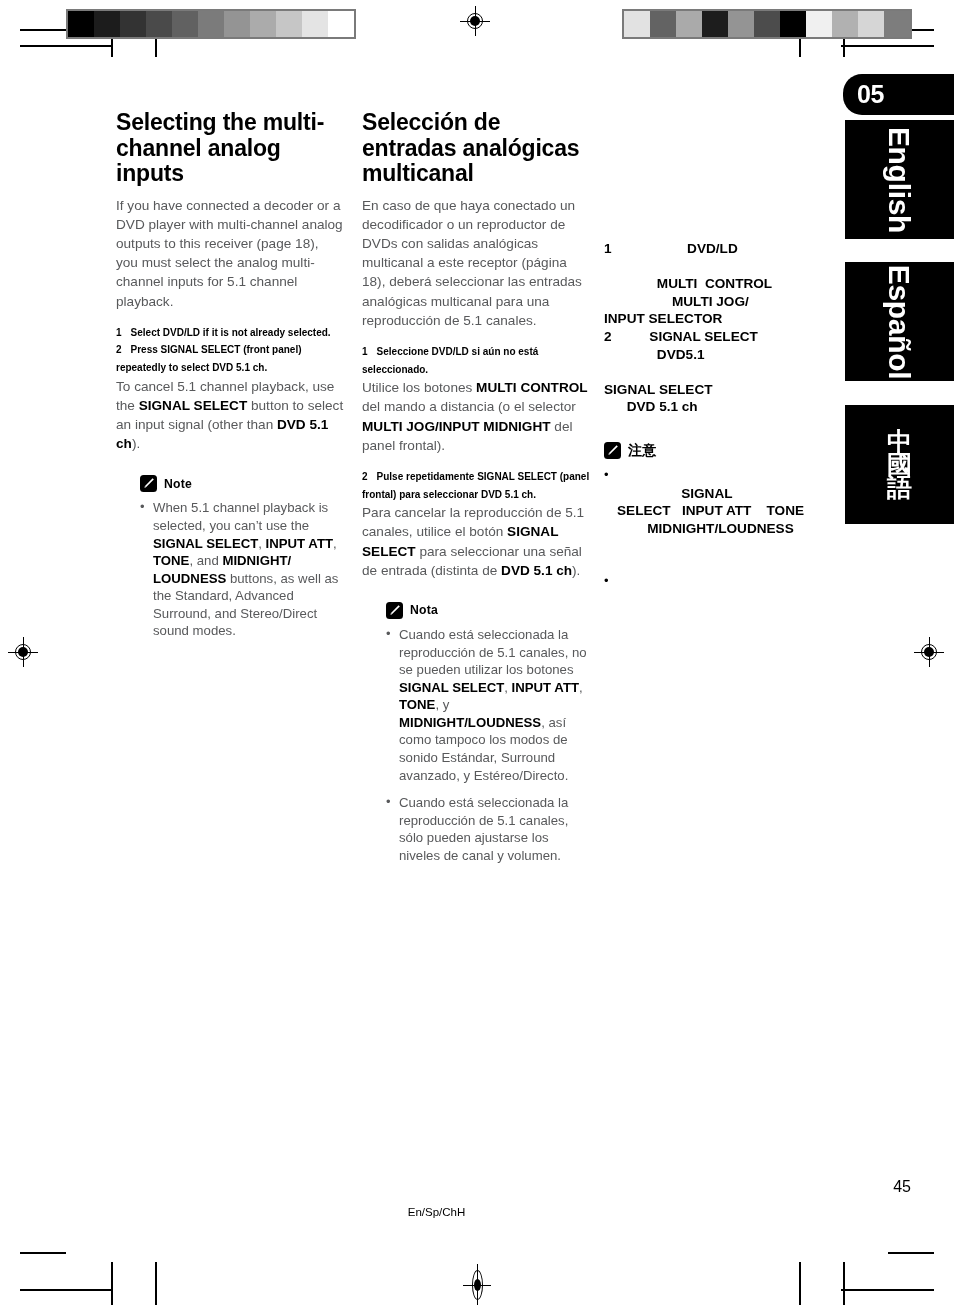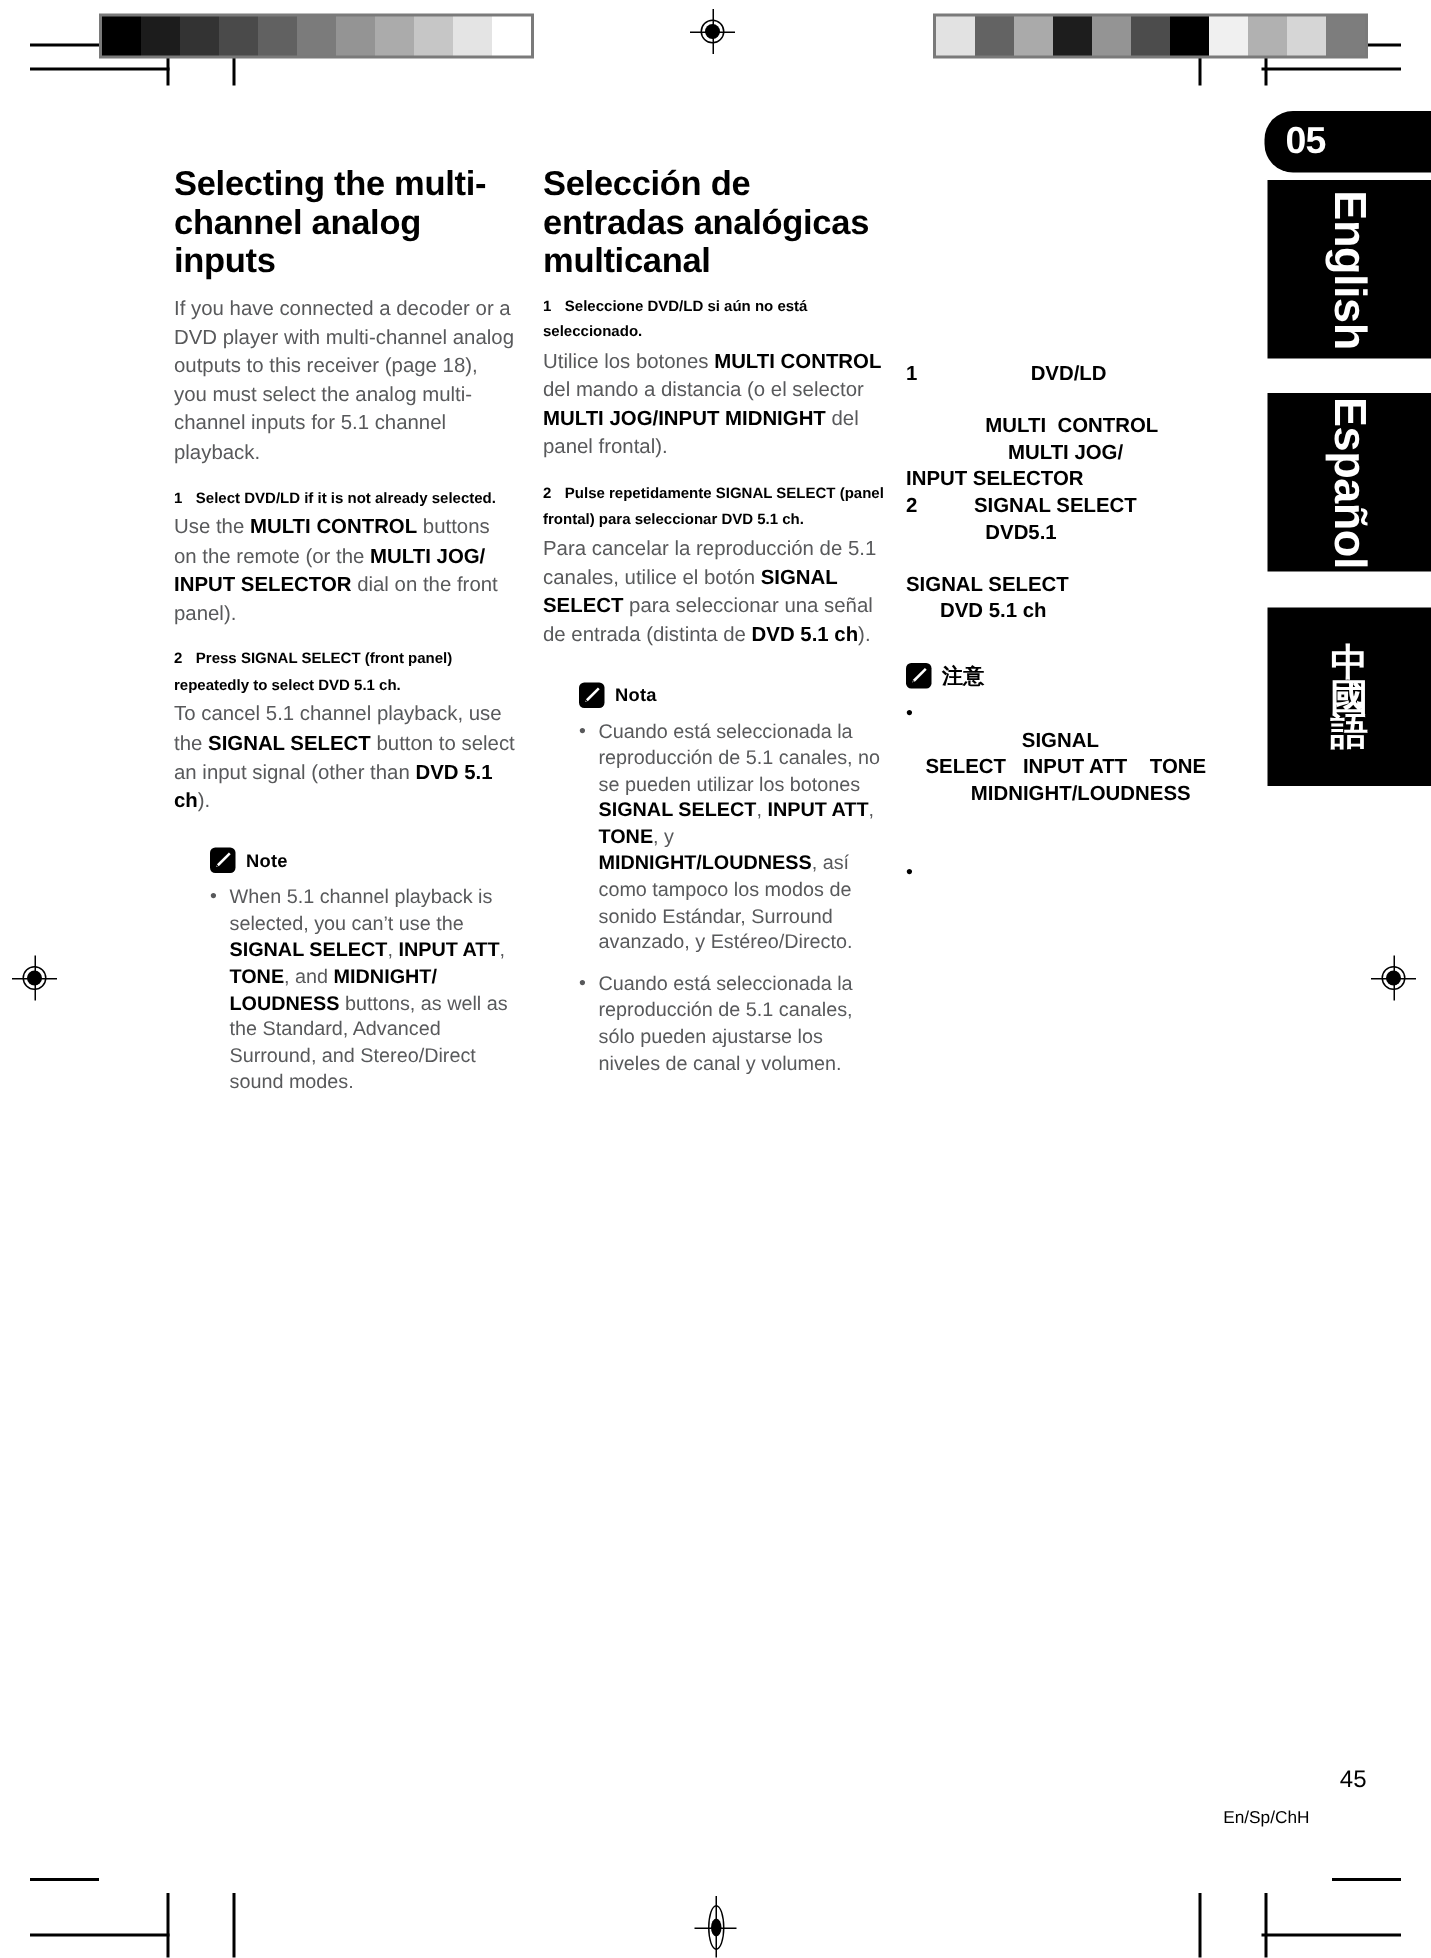--- a/index.html
+++ b/index.html
@@ -120,21 +120,21 @@
     color:#fff;font-size:25px;font-weight:bold;line-height:23px;
     font-family:"DejaVu Sans",sans-serif;text-align:center;
   }
 
   
   #page-number{
     position:absolute;left:0;top:1178px;width:879px;text-align:right;
     font-size:16px;color:#000;margin-left:32px;
   }
   #page-code{
-    position:absolute;left:0;top:1206px;width:873px;text-align:right;
+    position:absolute;left:0;top:1206px;width:873px;text-align:center;
     font-size:11.5px;color:#000;
   }
 </style>
 </head>
 <body>
 
 <div class="page">
 
   <div>
     <div class="mark hline" style="left:20px;top:29px;width:46px;"></div>
@@ -229,21 +229,20 @@
       </span>
   </div>
 
   <div class="col" id="col-en">
     <h1 class="sect">Selecting the multi-channel analog inputs</h1>
     <p class="body">If you have connected a decoder or a DVD player with multi-channel analog outputs to this receiver (page 18), you must select the analog multi-channel inputs for 5.1 channel playback.</p>
 
     <p class="step">
       <span class="num">1</span><span>Select DVD/LD if it is not already selected.</span>
     </p>
-    <p class="body after"><span>Use the </span><b>MULTI CONTROL</b><span> buttons on the remote (or the </span><b>MULTI JOG/ INPUT SELECTOR</b><span> dial on the front panel).</span></p>
 
     <p class="step">
       <span class="num">2</span><span>Press SIGNAL SELECT (front panel) repeatedly to select DVD 5.1 ch.</span>
     </p>
     <p class="body after"><span>To cancel 5.1 channel playback, use the </span><b>SIGNAL SELECT</b><span> button to select an input signal (other than </span><b>DVD 5.1 ch</b><span>).</span></p>
 
     <div class="note-block">
       <div class="note-head">
         <span class="note-ico">
           <svg width="13" height="13" viewBox="0 0 13 13">
@@ -254,20 +253,21 @@
         <span class="note-title">Note</span>
       </div>
       <ul class="notes">
         <li><span>When 5.1 channel playback is selected, you can’t use the </span><b>SIGNAL SELECT</b><span>, </span><b>INPUT ATT</b><span>, </span><b>TONE</b><span>, and </span><b>MIDNIGHT/ LOUDNESS</b><span> buttons, as well as the Standard, Advanced Surround, and Stereo/Direct sound modes.</span></li>
       </ul>
     </div>
   </div>
 
   <div class="col" id="col-es">
     <h1 class="sect">Selección de entradas analógicas multicanal</h1>
+    <p class="body">En caso de que haya conectado un decodificador o un reproductor de DVDs con salidas analógicas multicanal a este receptor (página 18), deberá seleccionar las entradas analógicas multicanal para una reproducción de 5.1 canales.</p>
 
     <p class="step">
       <span class="num">1</span><span>Seleccione DVD/LD si aún no está seleccionado.</span>
     </p>
     <p class="body after"><span>Utilice los botones </span><b>MULTI CONTROL</b><span> del mando a distancia (o el selector </span><b>MULTI JOG/INPUT MIDNIGHT</b><span> del panel frontal).</span></p>
 
     <p class="step">
       <span class="num">2</span><span>Pulse repetidamente SIGNAL SELECT (panel frontal) para seleccionar DVD 5.1 ch.</span>
     </p>
     <p class="body after"><span>Para cancelar la reproducción de 5.1 canales, utilice el botón </span><b>SIGNAL SELECT</b><span> para seleccionar una señal de entrada (distinta de </span><b>DVD 5.1 ch</b><span>).</span></p>

